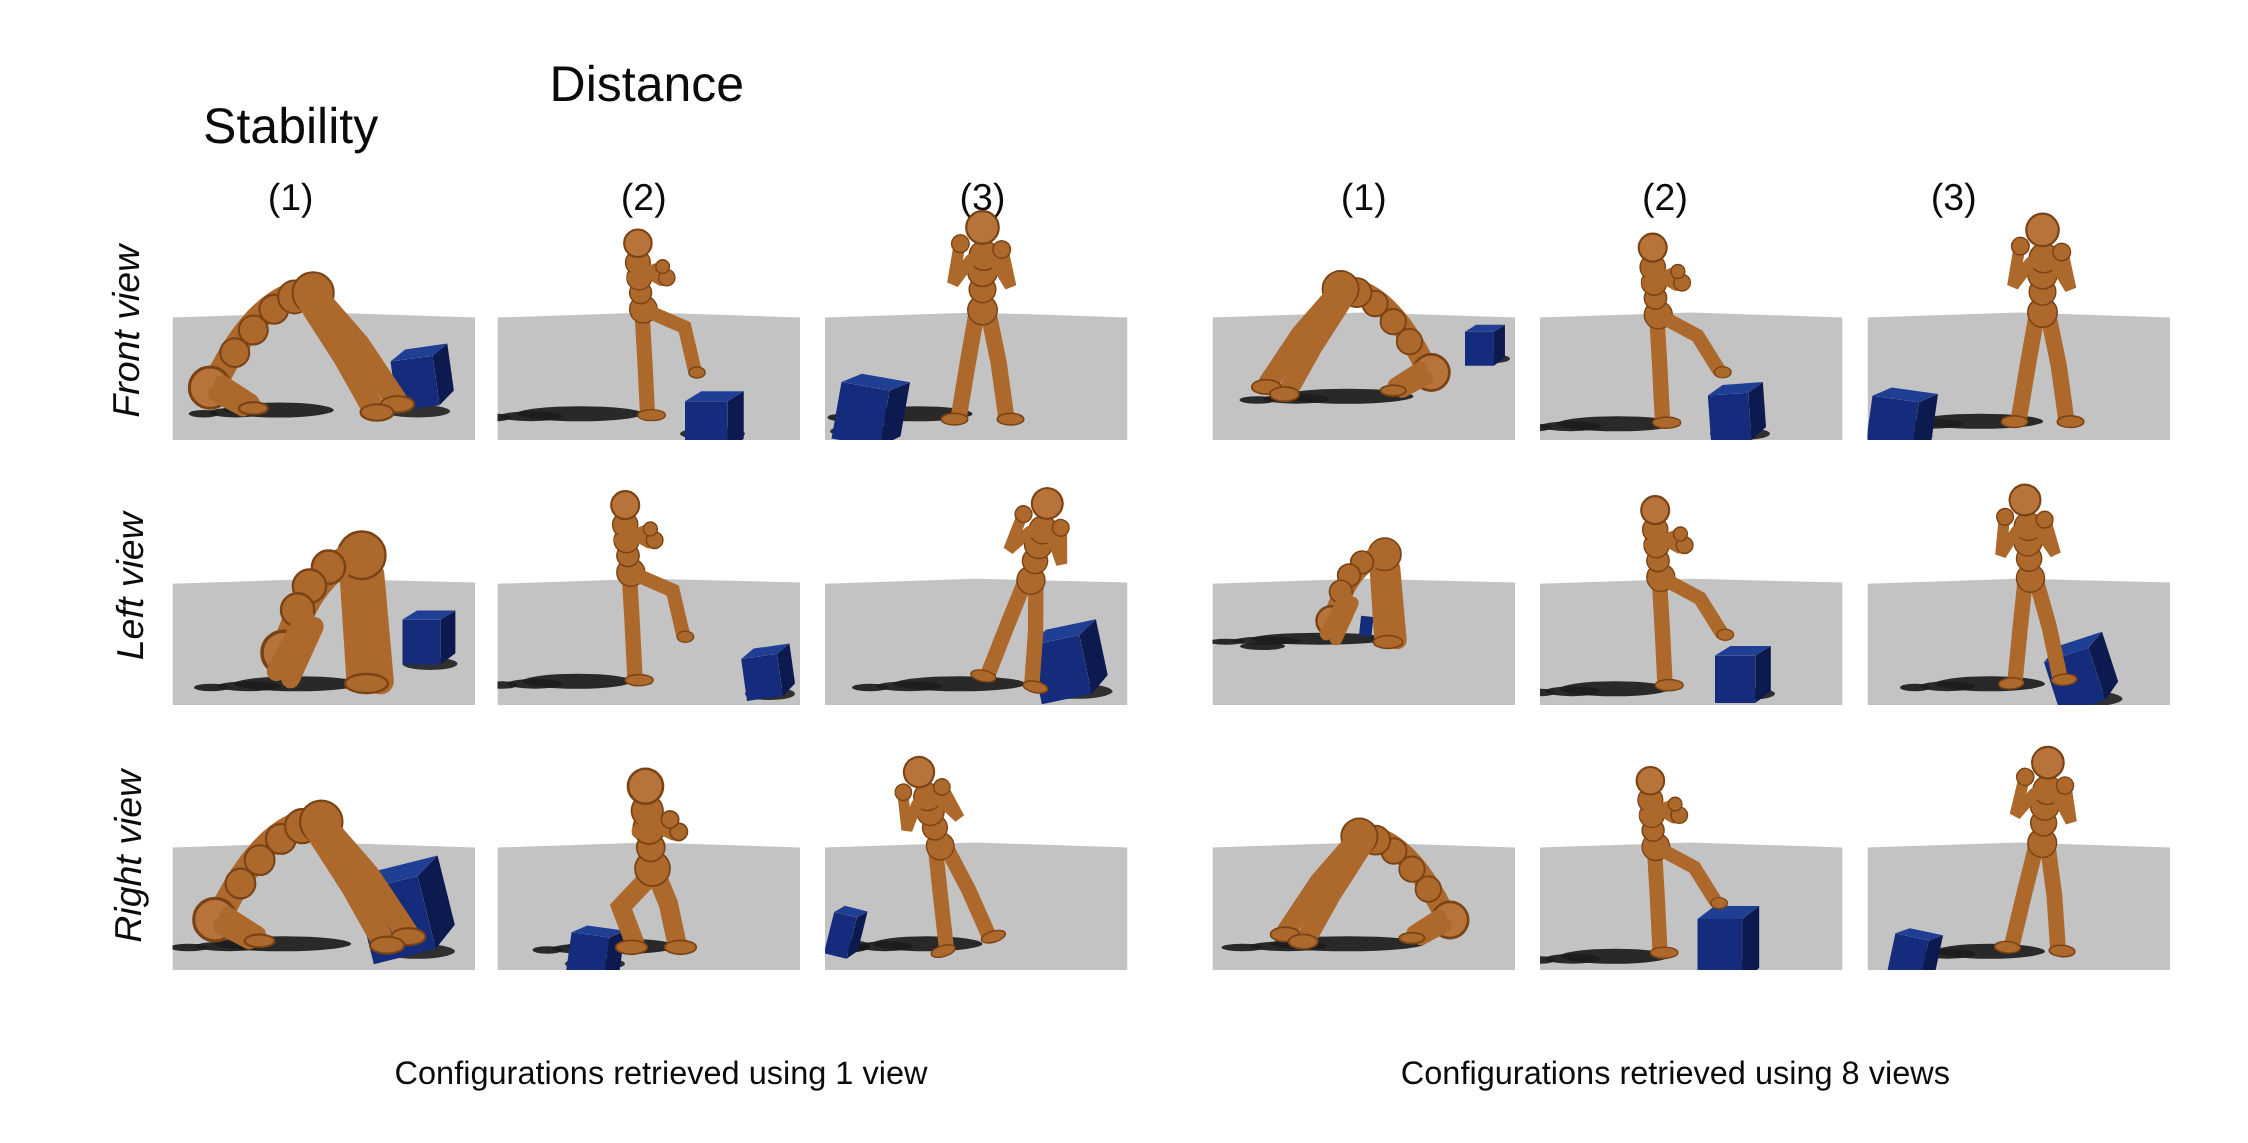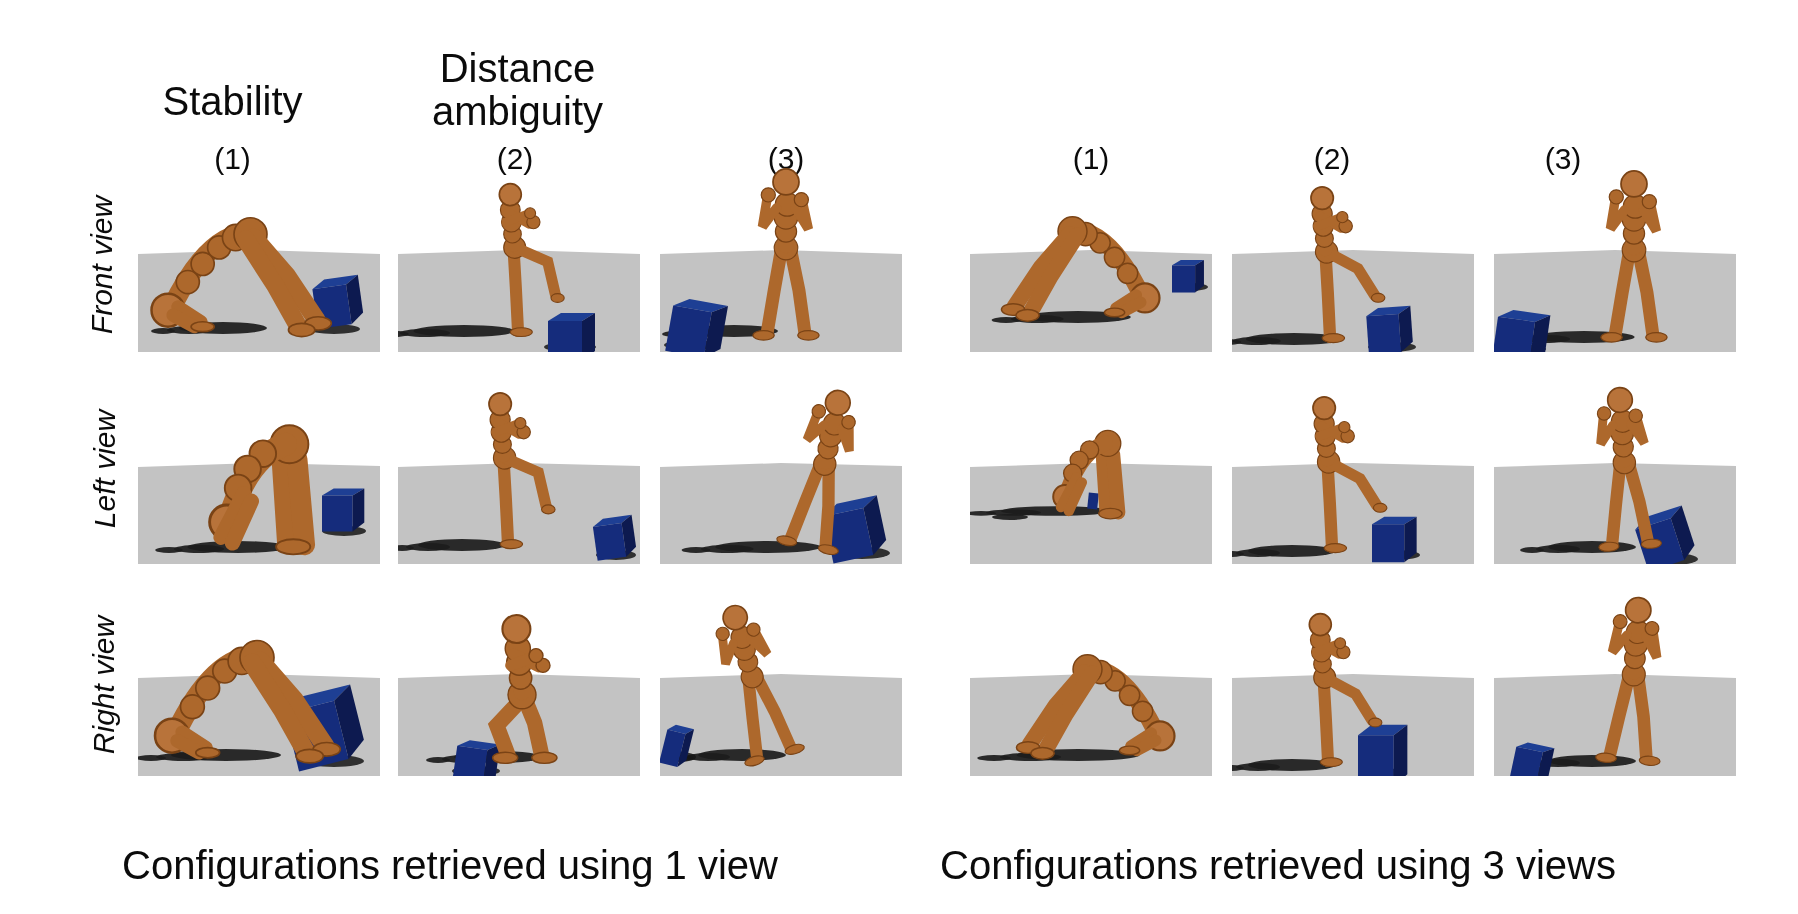--- a/index.html
+++ b/index.html
@@ -2,21 +2,21 @@
 <html><head>
 <meta charset="utf-8">
 <style>
   html,body{margin:0;padding:0;background:#ffffff;}
   .canvas{position:relative;width:1798px;height:914px;background:#ffffff;
           font-family:"Liberation Sans",sans-serif;color:#0b0b0b;overflow:hidden;}
   .hdr{position:absolute;text-align:center;font-size:40px;line-height:1.05;white-space:nowrap;}
   .num{position:absolute;text-align:center;font-size:30px;white-space:nowrap;}
   .rowlab{position:absolute;width:170px;height:36px;text-align:center;font-size:30px;
           font-style:italic;transform:rotate(-90deg);white-space:nowrap;}
-  .cap{position:absolute;width:620px;text-align:right;font-size:40px;white-space:nowrap;}
+  .cap{position:absolute;width:620px;text-align:right;font-size:26px;white-space:nowrap;}
   .cell{position:absolute;width:242px;height:205px;}
   .cell svg{display:block;width:242px;height:205px;}
   .ground{fill:#c3c3c3;}
   .lb{stroke:#ad682c;fill:none;stroke-linecap:round;}
   .bp{fill:#ad682c;stroke:#7a4315;stroke-width:1;}
   .hd{fill:#b8733a;stroke:#7a4315;stroke-width:1.5;}
   .ct{fill:#1e3f94;}
   .cf{fill:#152c7c;}
   .cs{fill:#0d1a50;}
   .sh{fill:#1c1c1c;opacity:.92;}
@@ -130,21 +130,20 @@
           <circle class="bp" cx="15" cy="-64" r="5"></circle>
         <path class="lb" stroke-width="8" d="M-8,-64 L8,-70"></path>
           <circle class="bp" cx="10" cy="-71" r="5"></circle>
         <circle class="hd" cx="-4" cy="-90" r="10"></circle>
       </g>
     </defs>
   </svg>
 
   <div class="hdr" style="left:125px;top:80px;width:215px;">Stability</div>
   <div class="hdr" style="left:395px;top:47px;width:245px;">Distance</div>
-  <div class="hdr" style="left:395px;top:90px;width:245px;">ambiguity</div>
 
   <div class="num" style="left:125px;top:142px;width:215px;">(1)</div>
   <div class="num" style="left:400px;top:142px;width:230px;">(2)</div>
   <div class="num" style="left:662px;top:142px;width:248px;">(3)</div>
   <div class="num" style="left:970px;top:142px;width:242px;">(1)</div>
   <div class="num" style="left:1211px;top:142px;width:242px;">(2)</div>
   <div class="num" style="left:1442px;top:142px;width:242px;">(3)</div>
 
   <div class="rowlab" style="left:18px;top:247px;">Front view</div>
   <div class="rowlab" style="left:21px;top:451px;">Left view</div>
@@ -310,15 +309,15 @@
     <svg viewBox="0 0 242 205">
       <polygon class="ground" points="0,107 121,103 242,107 242,205 0,205"></polygon>
       <use href="#gshadow" transform="translate(98,190)"></use>
       <ellipse class="bsh" cx="36" cy="200" rx="18" ry="5"></ellipse>
       <use href="#cube" transform="translate(18,196) rotate(12) scale(0.8)"></use>
       <use href="#pose-boxer" transform="translate(134,186) rotate(4) scale(1.15)"></use>
     </svg>
   </div>
 
   <div class="cap" style="left:122px;top:843px;">Configurations retrieved using 1 view</div>
-  <div class="cap" style="left:940px;top:843px;">Configurations retrieved using 3 views</div>
+  <div class="cap" style="left:940px;top:843px;">Configurations retrieved using 8 views</div>
 
 </div>
 
 </body></html>

